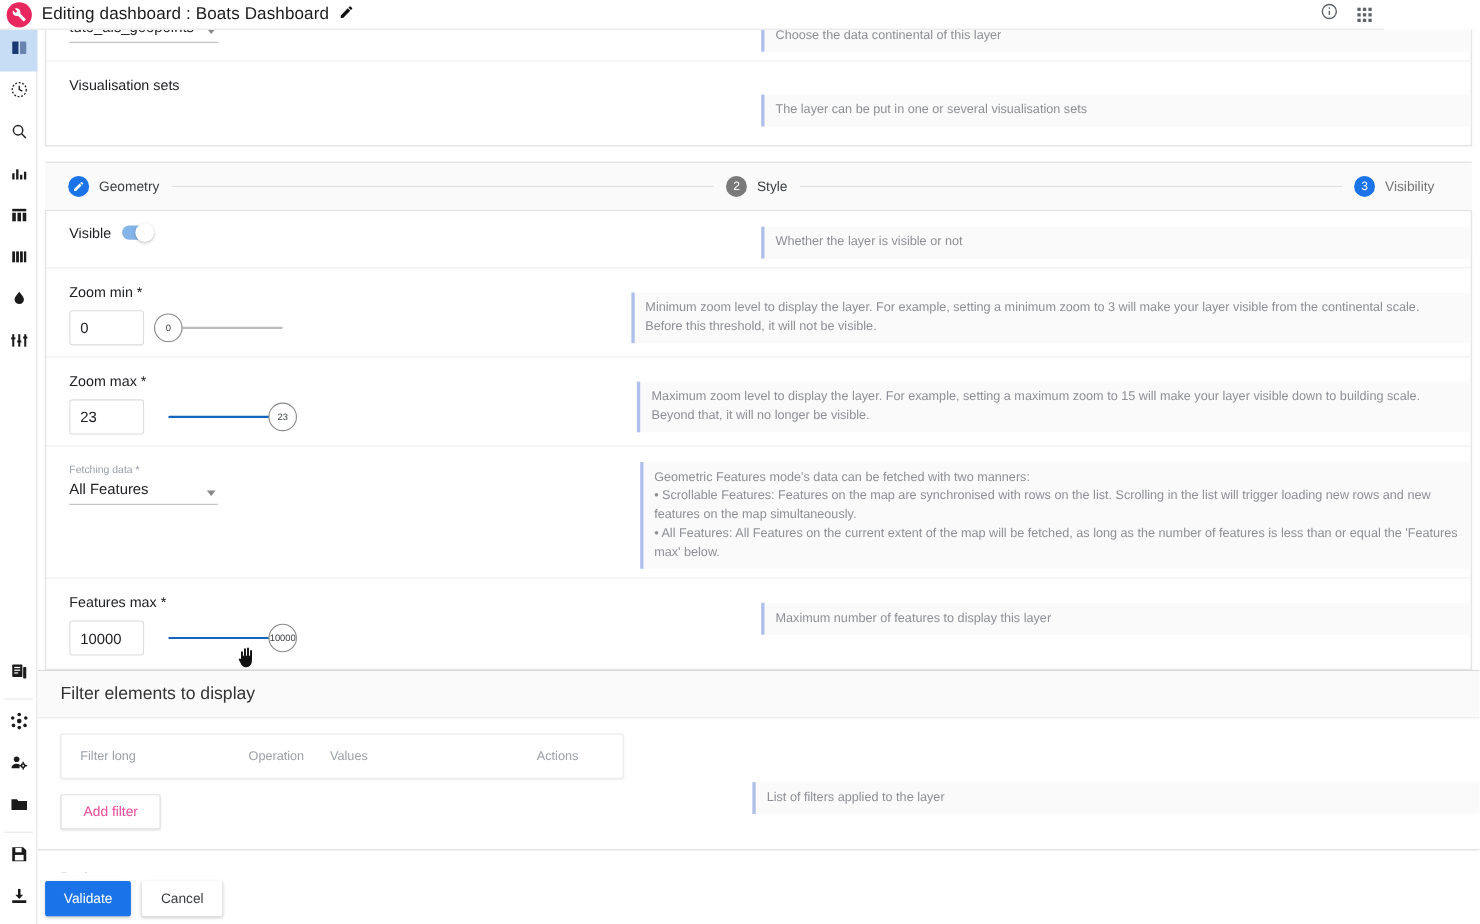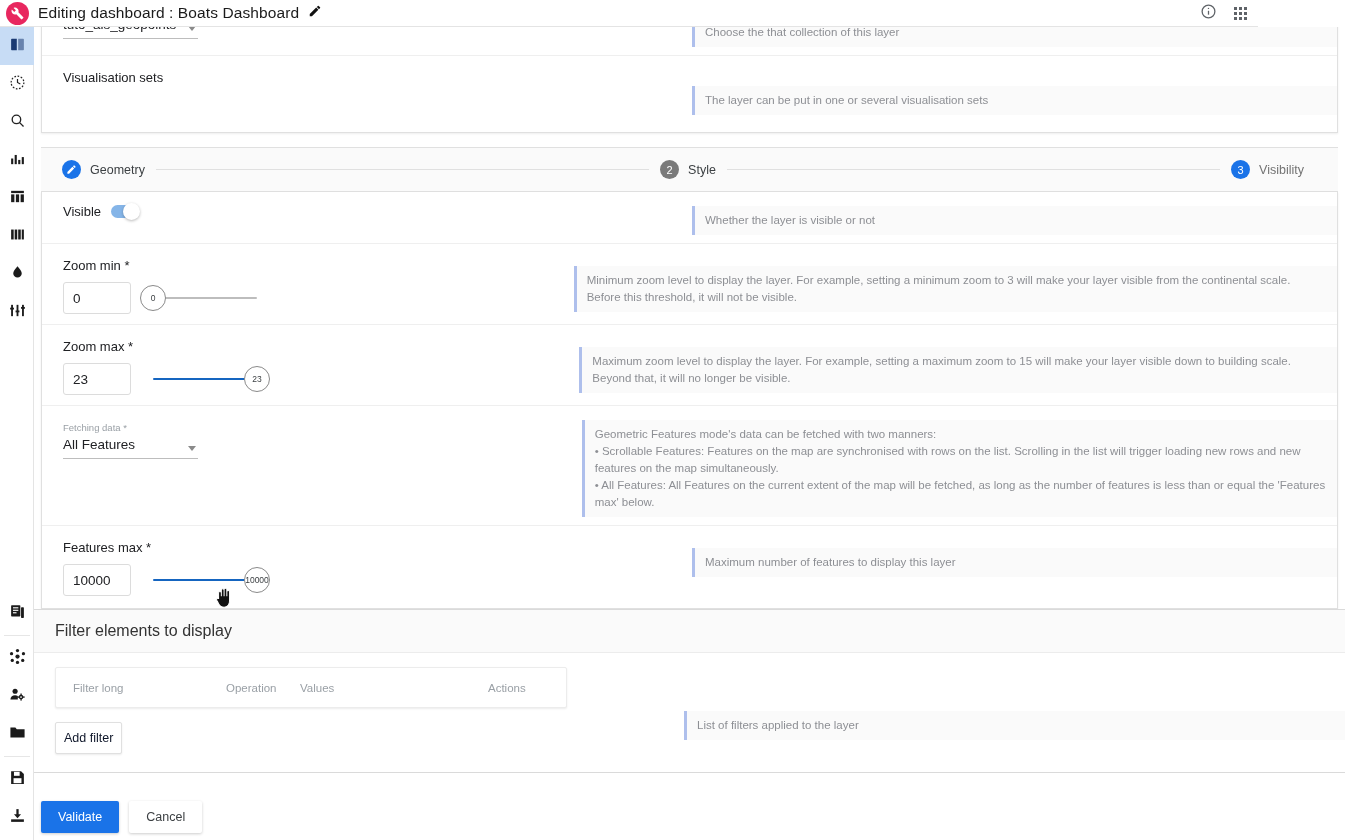--- a/index.html
+++ b/index.html
@@ -181,21 +181,21 @@
     width: 512px; margin: 14px 0 0 21px;
   }
   .filter-head { display: flex; font-size: 11.5px; color: #9aa0a6; padding: 14px 0 13px 0; }
   .th-field { width: 170px; padding-left: 17px; }
   .th-op { width: 74px; }
   .th-val { flex: 1 1 auto; }
   .th-act { width: 78px; }
   .addbtn {
     margin: 14px 0 0 21px; display:inline-block;
     border: 1px solid #e0e0e0; border-radius: 2px; background: #fff;
-    color: #0f172a; font-size: 12.5px; padding: 8px 8px;
+    color: #ec4899; font-size: 12.5px; padding: 8px 20px;
     box-shadow: 0 1px 2px rgba(0,0,0,.08); cursor: pointer;
     font-family: "Liberation Sans", sans-serif;
   }
   .back-link { font-size: 12.5px; color: #3c4043; padding: 18px 0 0 21px; cursor: pointer; }
 
   .bottom-bar {
     position: absolute; bottom: 0; left: 34px; width: 1311px; height: 47px;
     background: #fff; display: flex; align-items: center; gap: 10px;
     padding-left: 7px;
   }
@@ -407,21 +407,21 @@
 
   <div class="card" style="margin-top:-27px;">
     <div class="row">
       <div class="row-left" style="padding-top:14px;">
         <div class="usel">
           <div class="usel-val">tuto_ais_geopoints</div>
           <span class="usel-arrow"></span>
         </div>
       </div>
       <div class="row-right" style="padding-top:18px;">
-        <div class="help">Choose the that collection of this layer</div>
+        <div class="help">Choose the data continental of this layer</div>
       </div>
     </div>
 
     <div class="row" style="min-height:76px;">
       <div class="row-left" style="padding-top:14px;">
         <div class="field-label">Visualisation sets</div>
       </div>
       <div class="row-right" style="padding-top:30px;">
         <div class="help">The layer can be put in one or several visualisation sets</div>
       </div>

